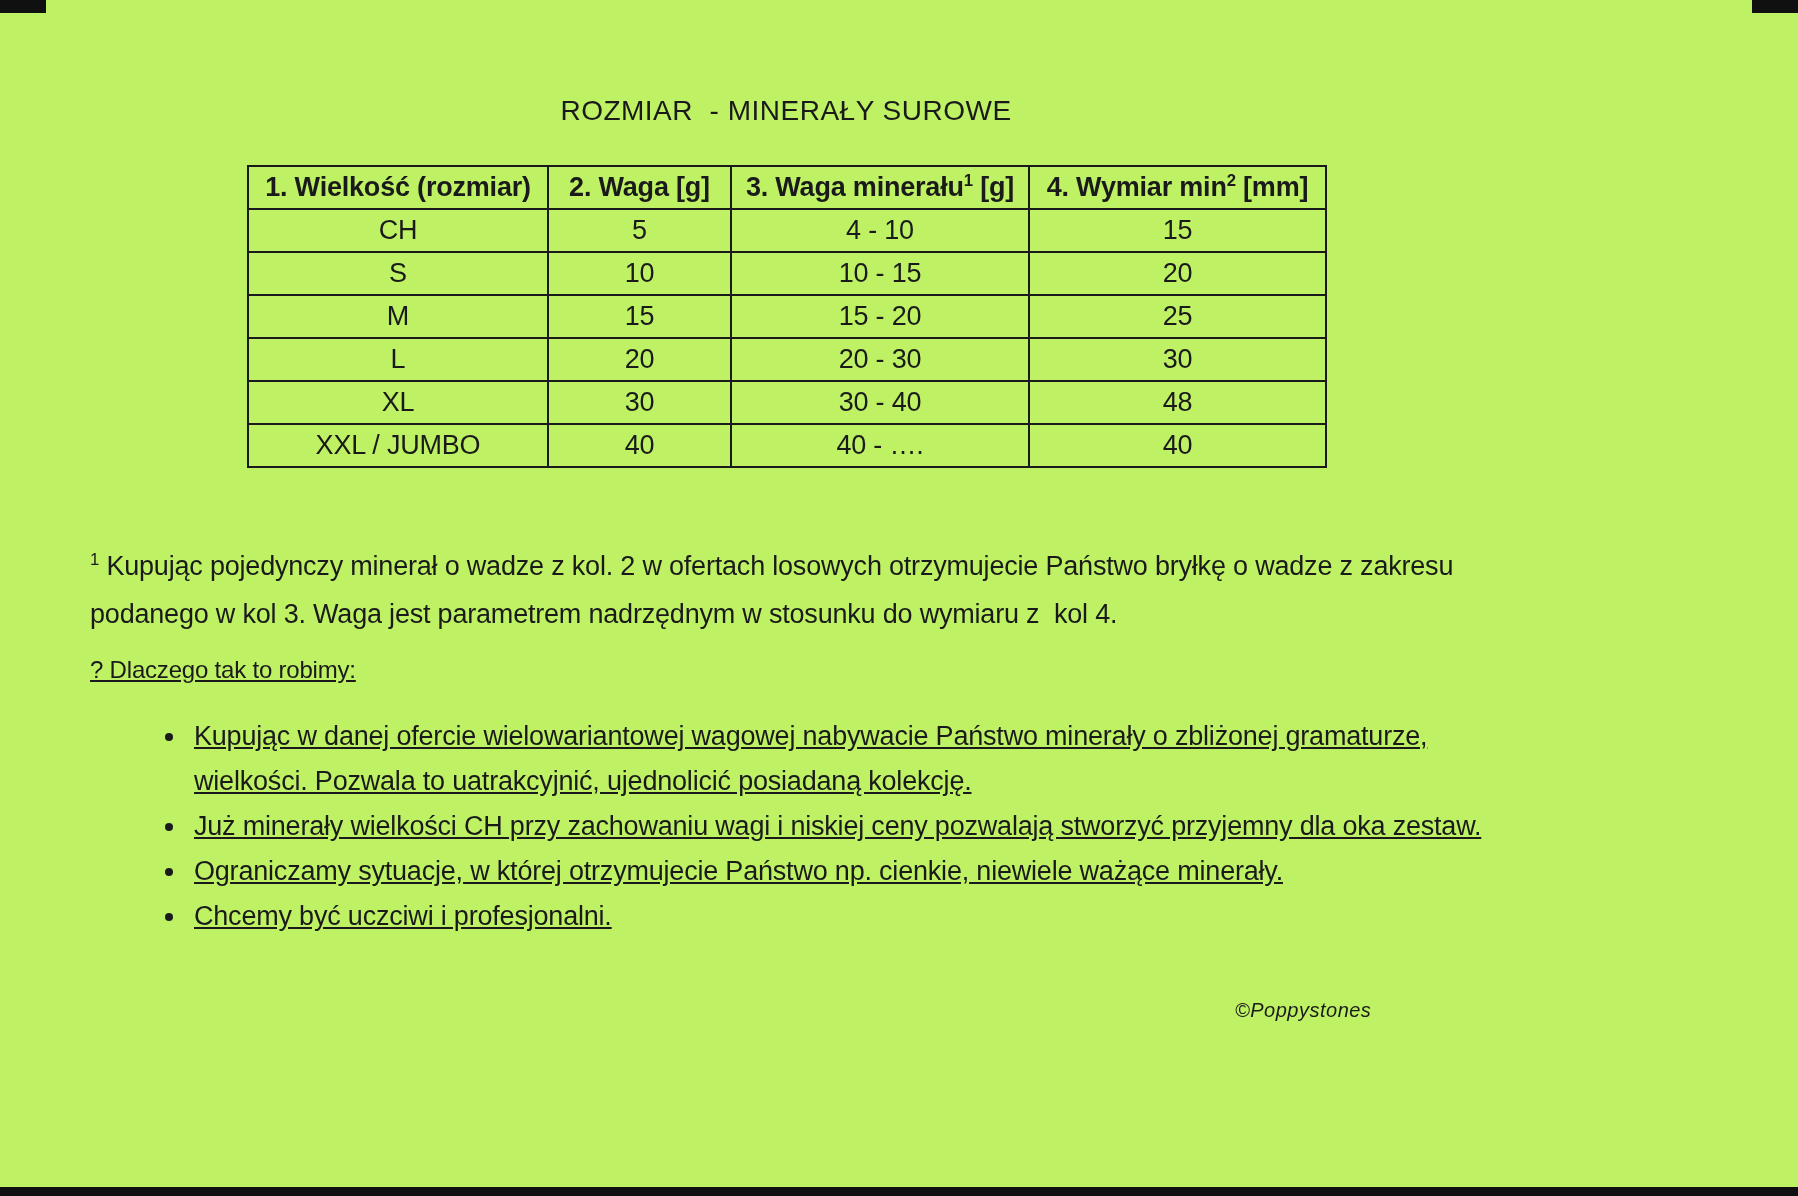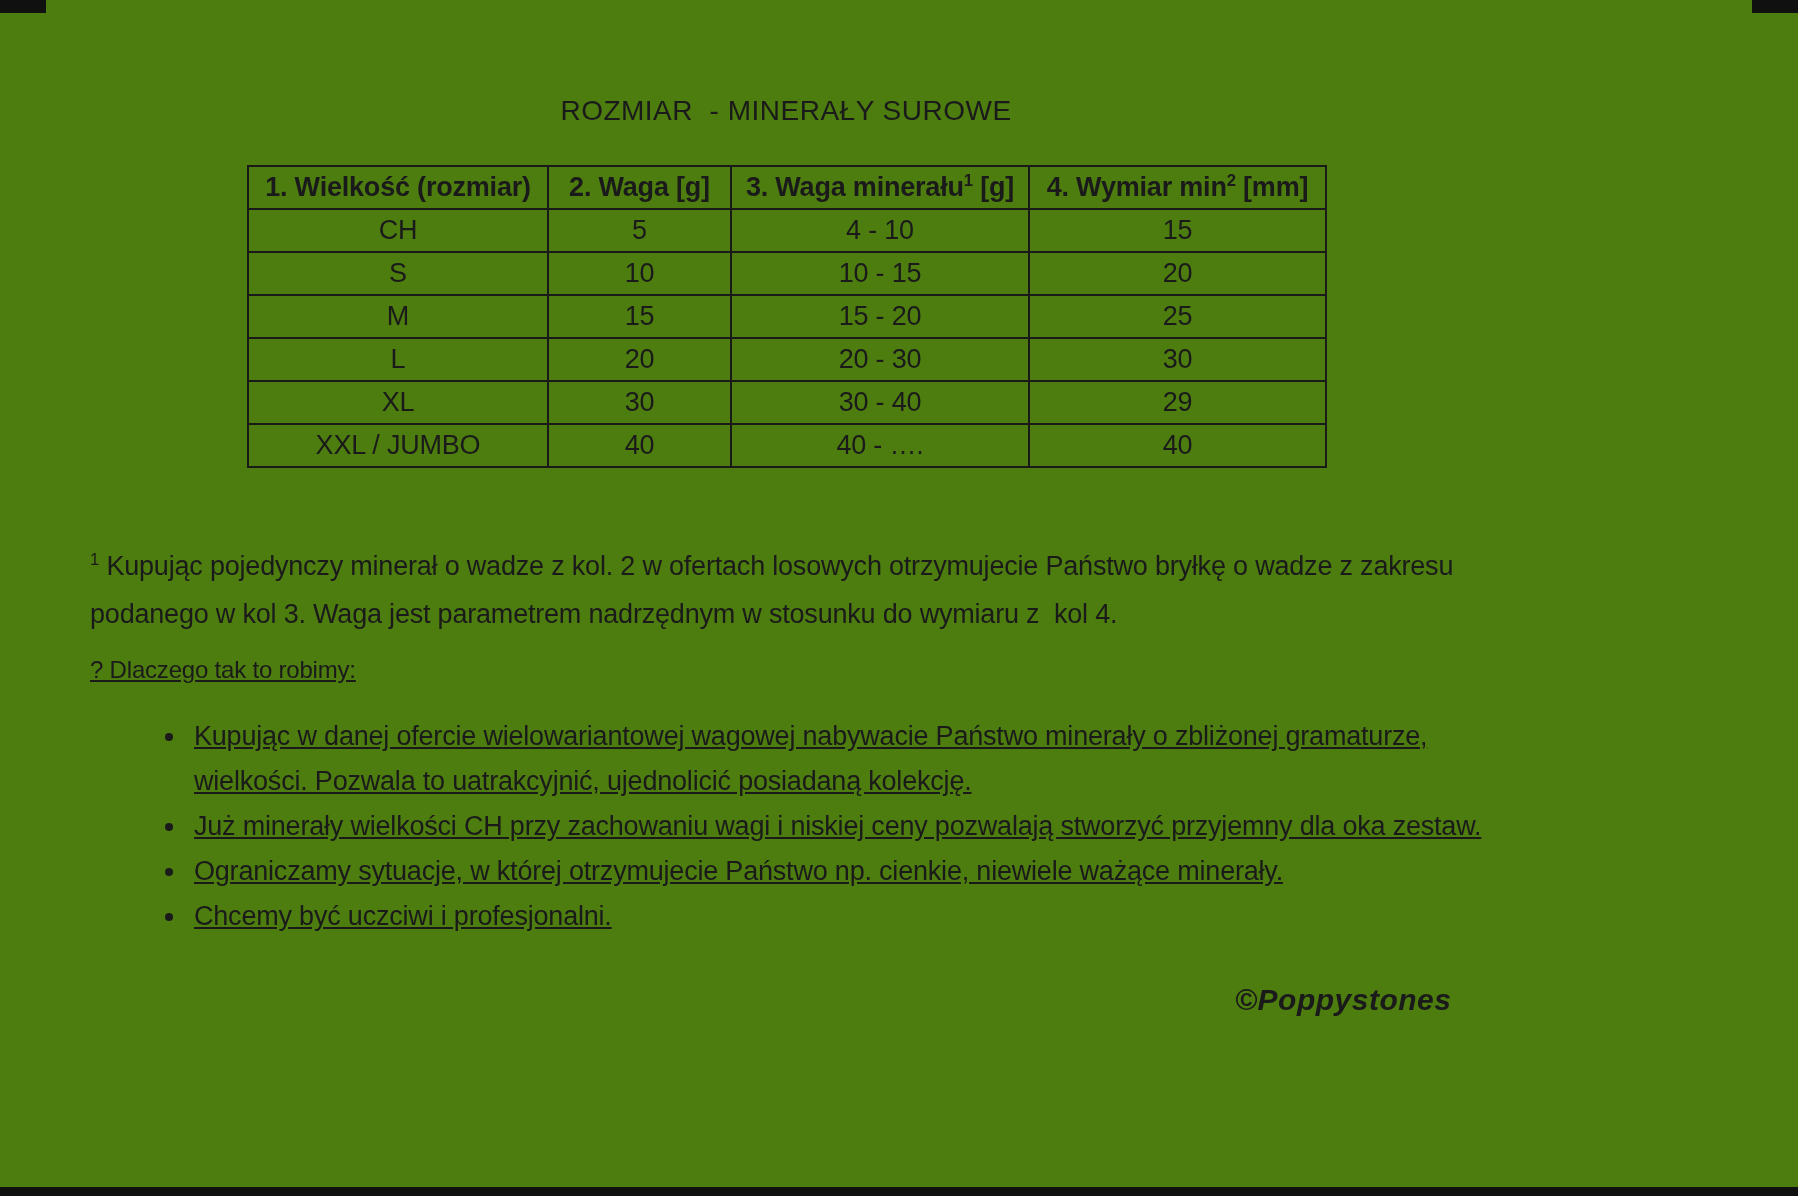--- a/index.html
+++ b/index.html
@@ -6,21 +6,21 @@
     margin: 0;
     padding: 0;
     background: #ffffff;
     font-family: "Liberation Sans", "DejaVu Sans", sans-serif;
     color: #1a1a1a;
   }
   .page {
     position: relative;
     width: 1798px;
     height: 1196px;
-    background: #4d7c0f;
+    background: #bef264;
     overflow: hidden;
   }
   .doc {
     padding: 95px 90px 0 90px;
   }
   .title {
     width: 1078px;
     margin: 0 0 38px 157px;
     text-align: center;
     font-size: 28px;
@@ -81,25 +81,24 @@
     list-style: disc outside;
     text-decoration: underline;
   }
   ul.why-list li {
     font-size: 27px;
     line-height: 45px;
     letter-spacing: -0.2px;
     padding-left: 6px;
   }
   .footer-credit {
-    margin: 44px 0 0 1145px;
-    font-size: 30px;
+    margin: 60px 0 0 1145px;
+    font-size: 20px;
     font-style: italic;
     letter-spacing: 0.5px;
-    font-weight: bold;
   }
   .scan-bar-bottom {
     position: absolute;
     left: 0;
     bottom: 0;
     width: 1798px;
     height: 9px;
     background: #101010;
   }
   .scan-corner-tl {
@@ -167,21 +166,21 @@
         <tr>
           <td class="c1">L</td>
           <td class="c2">20</td>
           <td>20 - 30</td>
           <td>30</td>
         </tr>
         <tr>
           <td class="c1">XL</td>
           <td class="c2">30</td>
           <td>30 - 40</td>
-          <td>29</td>
+          <td>48</td>
         </tr>
         <tr>
           <td class="c1">XXL / JUMBO</td>
           <td class="c2">40</td>
           <td>40 - ….</td>
           <td>40</td>
         </tr>
       </tbody>
     </table>
 

